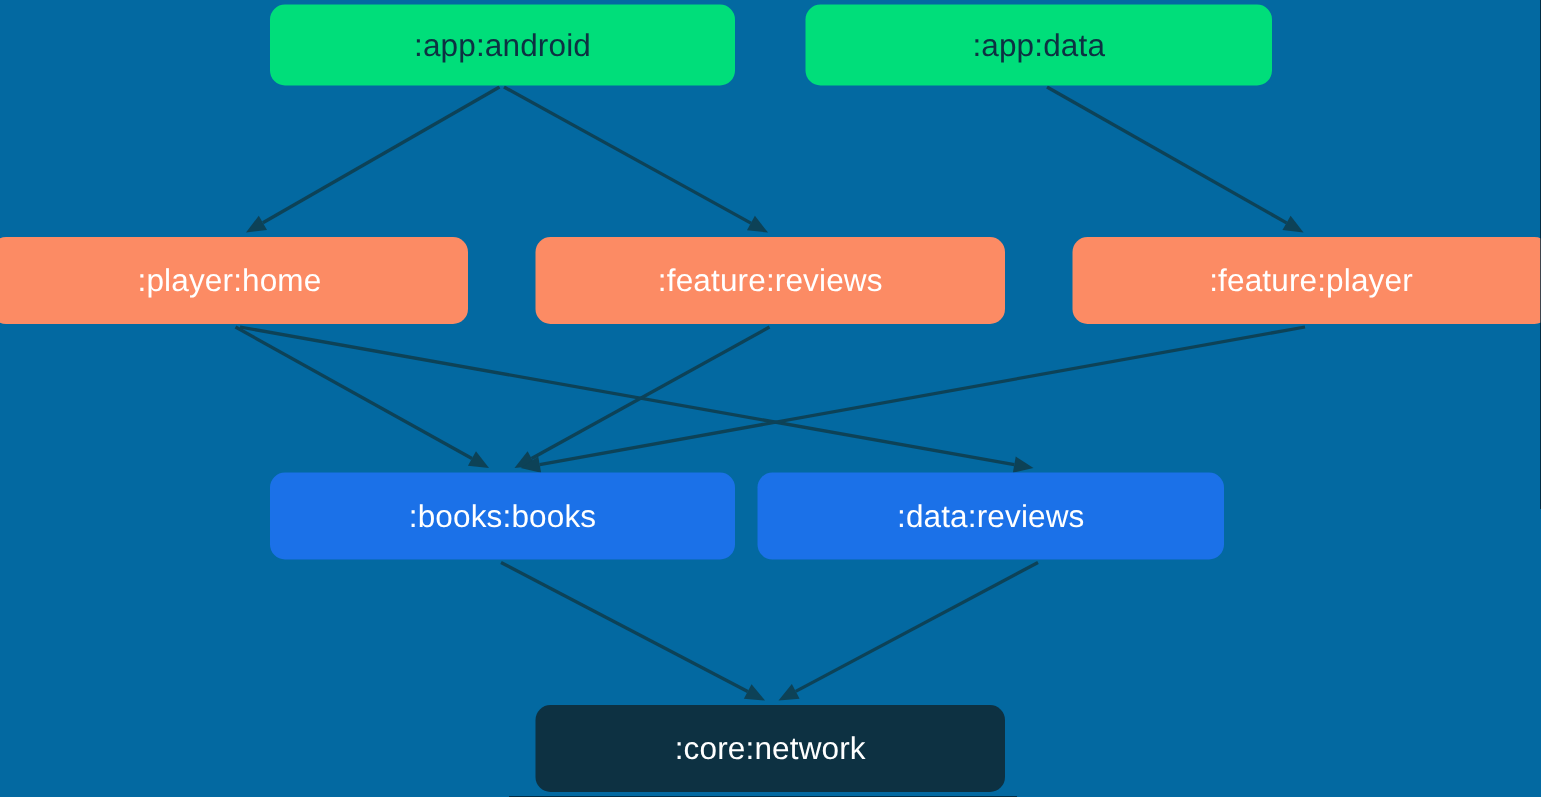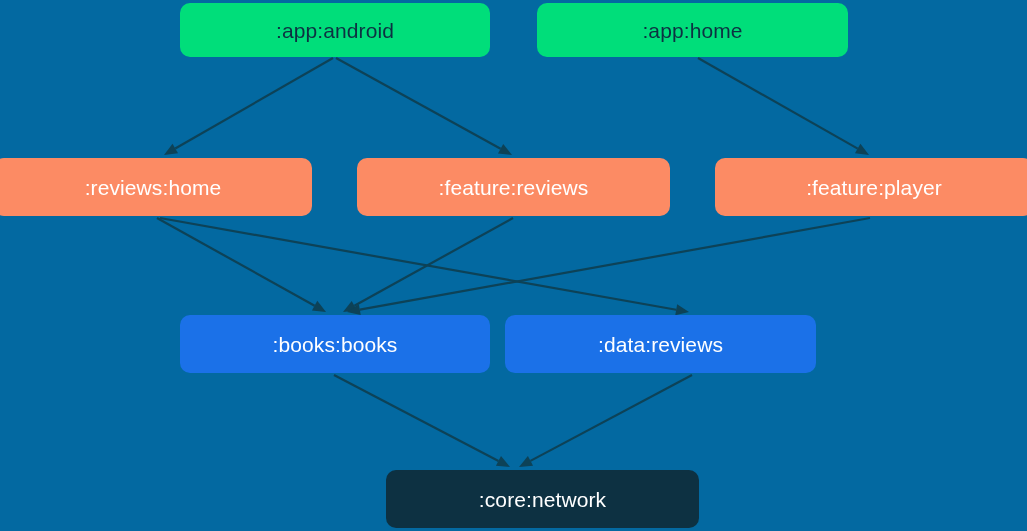--- a/index.html
+++ b/index.html
@@ -37,21 +37,21 @@
     white-space: nowrap;
     user-select: none;
   }
   .node-label {
     display: block;
     line-height: 1;
   }
   .node-app      { background: #00DE7A; color: #0D3142; }
   .node-feature  { background: #FC8B64; color: #FFFFFF; }
   .node-data     { background: #1B71E8; color: #FFFFFF; }
-  .node-core     { background: #0D3142; color: #FFFFFF; margin-left: 29px; }
+  .node-core     { background: #0D3142; color: #FFFFFF; }
 </style>
 </head>
 <body>
 
 <div id="canvas">
 
   <svg id="edge-layer" viewBox="0 0 1027 531" width="1027" height="531" xmlns="http://www.w3.org/2000/svg">
       <g>
         <line x1="333" y1="58" x2="175.2748236646966" y2="148.52865150606172" stroke="#0D4257" stroke-width="2.2" stroke-linecap="butt"></line>
         <polygon points="164,155 172.53694545572273,143.75853380176702 178.0127018736705,153.29876921035643" fill="#0D4257"></polygon>
@@ -88,24 +88,24 @@
         <line x1="692" y1="375" x2="530.4779262785021" y2="460.89613169004514" stroke="#0D4257" stroke-width="2.2" stroke-linecap="butt"></line>
         <polygon points="519,467 527.8955204550597,456.04008595683274 533.0603321019445,465.75217742325754" fill="#0D4257"></polygon>
       </g>
     </svg>
 
   <div id="node-layer">
       <div class="node node-app" style="left: 180px; top: 3px; width: 310px; height: 54px;">
         <span class="node-label">:app:android</span>
       </div>
       <div class="node node-app" style="left: 537px; top: 3px; width: 311px; height: 54px;">
-        <span class="node-label">:app:home</span>
+        <span class="node-label">:app:data</span>
       </div>
       <div class="node node-feature" style="left: -6px; top: 158px; width: 318px; height: 58px;">
-        <span class="node-label">:reviews:home</span>
+        <span class="node-label">:player:home</span>
       </div>
       <div class="node node-feature" style="left: 357px; top: 158px; width: 313px; height: 58px;">
         <span class="node-label">:feature:reviews</span>
       </div>
       <div class="node node-feature" style="left: 715px; top: 158px; width: 318px; height: 58px;">
         <span class="node-label">:feature:player</span>
       </div>
       <div class="node node-data" style="left: 180px; top: 315px; width: 310px; height: 58px;">
         <span class="node-label">:books:books</span>
       </div>

